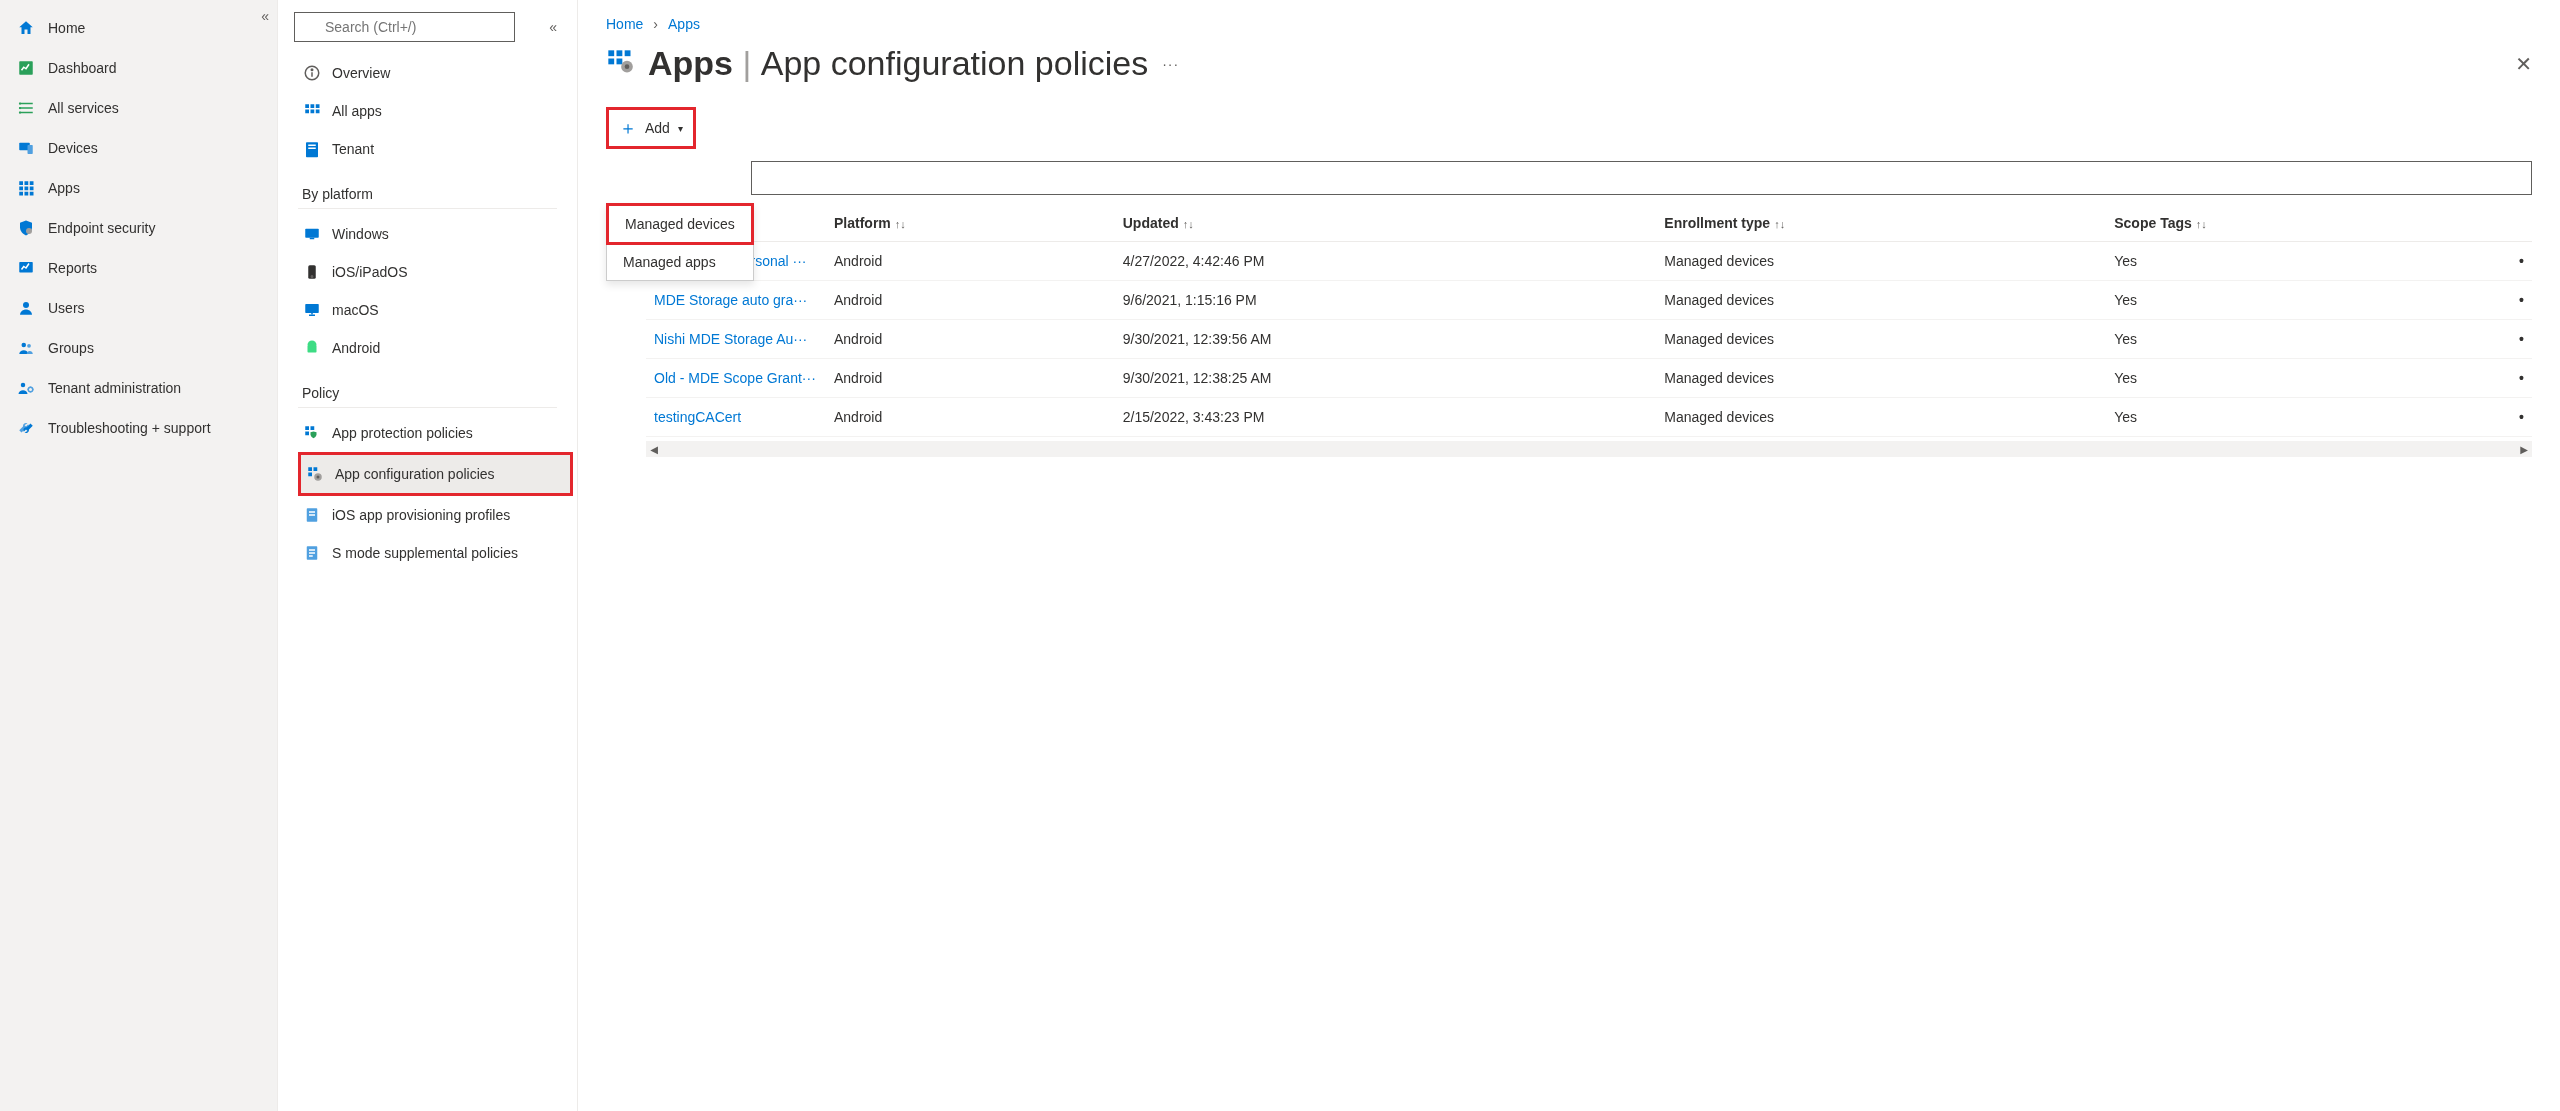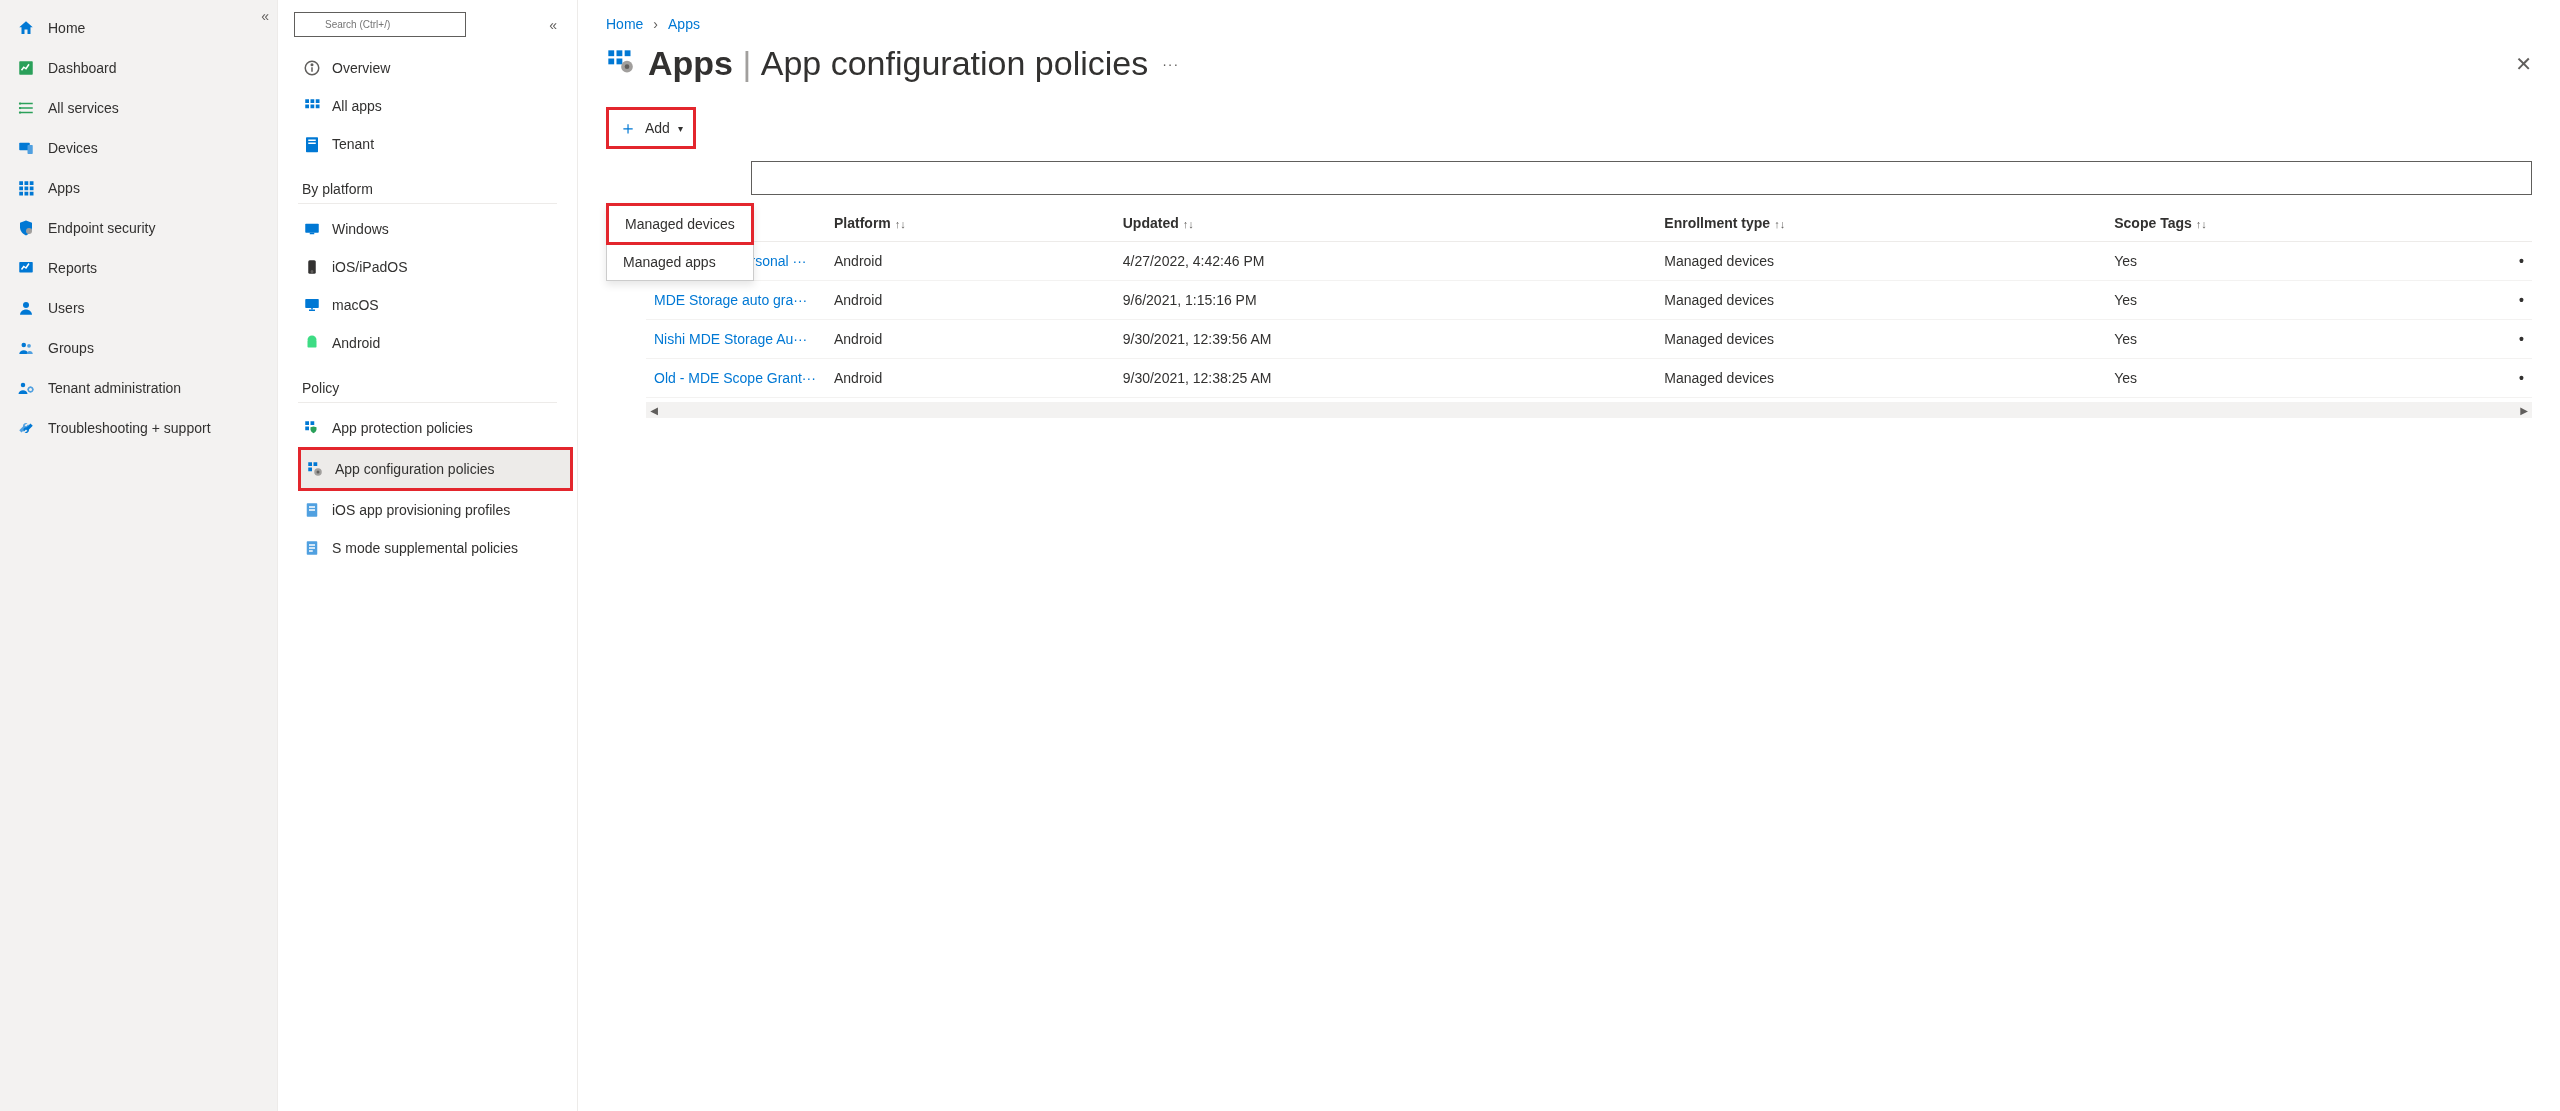--- a/index.html
+++ b/index.html
@@ -9,21 +9,21 @@
     
     
     .sidebar-left { width: 278px; background: #f3f2f1; border-right: 1px solid #edebe9; padding-top: 8px; position: relative; }
     .sidebar-left .collapse-top { position: absolute; right: 8px; top: 8px; cursor: pointer; color: #605e5c; }
     .nav-item { display: flex; align-items: center; padding: 10px 16px; cursor: pointer; color: #323130; }
     .nav-item .icon { width: 20px; height: 20px; margin-right: 12px; display: flex; align-items: center; justify-content: center; font-size: 16px; }
     
     
     .sub-sidebar { width: 300px; border-right: 1px solid #edebe9; display: flex; flex-direction: column; position: relative; }
     .search-wrap { display: flex; align-items: center; gap: 8px; padding: 12px 16px; }
-    .search-box { flex: 1; border: 1px solid #605e5c; padding: 6px 8px 6px 30px; font-size: 10px; position: relative; }
+    .search-box { flex: 1; border: 1px solid #605e5c; padding: 6px 8px 6px 30px; font-size: 14px; position: relative; }
     .search-container { position: relative; flex: 1; }
     .search-icon-pos { position: absolute; left: 8px; top: 50%; transform: translateY(-50%); color: #0078d4; }
     .collapse-mid { color: #605e5c; cursor: pointer; padding: 4px; }
     
     .sub-scroll { overflow-y: auto; flex: 1; position: relative; padding: 0 4px 0 20px; }
     .sub-item { display: flex; align-items: center; padding: 10px 4px; cursor: pointer; }
     .sub-item .icon { width: 20px; margin-right: 10px; display: flex; align-items: center; justify-content: center; }
     .sub-item.selected { background: #edebe9; }
     .sub-section-title { font-weight: 400; padding: 18px 4px 6px; border-bottom: 1px solid #edebe9; margin-bottom: 6px; margin-right: 16px; }
     
@@ -413,20 +413,28 @@
     <td class="dot">•</td>
             </tr>
             <tr>
     <td class="name-cell">Old - MDE Scope Grant···</td>
     <td>Android</td>
     <td>9/30/2021, 12:38:25 AM</td>
     <td>Managed devices</td>
     <td>Yes</td>
     <td class="dot">•</td>
             </tr>
+            <tr>
+    <td class="name-cell">testingCACert</td>
+    <td>Android</td>
+    <td>2/15/2022, 3:43:23 PM</td>
+    <td>Managed devices</td>
+    <td>Yes</td>
+    <td class="dot">•</td>
+            </tr>
           </tbody>
       </table>
       <div class="hscroll">
         <span class="arrow">◀</span>
         <div class="track"></div>
         <span class="arrow">▶</span>
       </div>
     </div>
   </div>
 </div>

